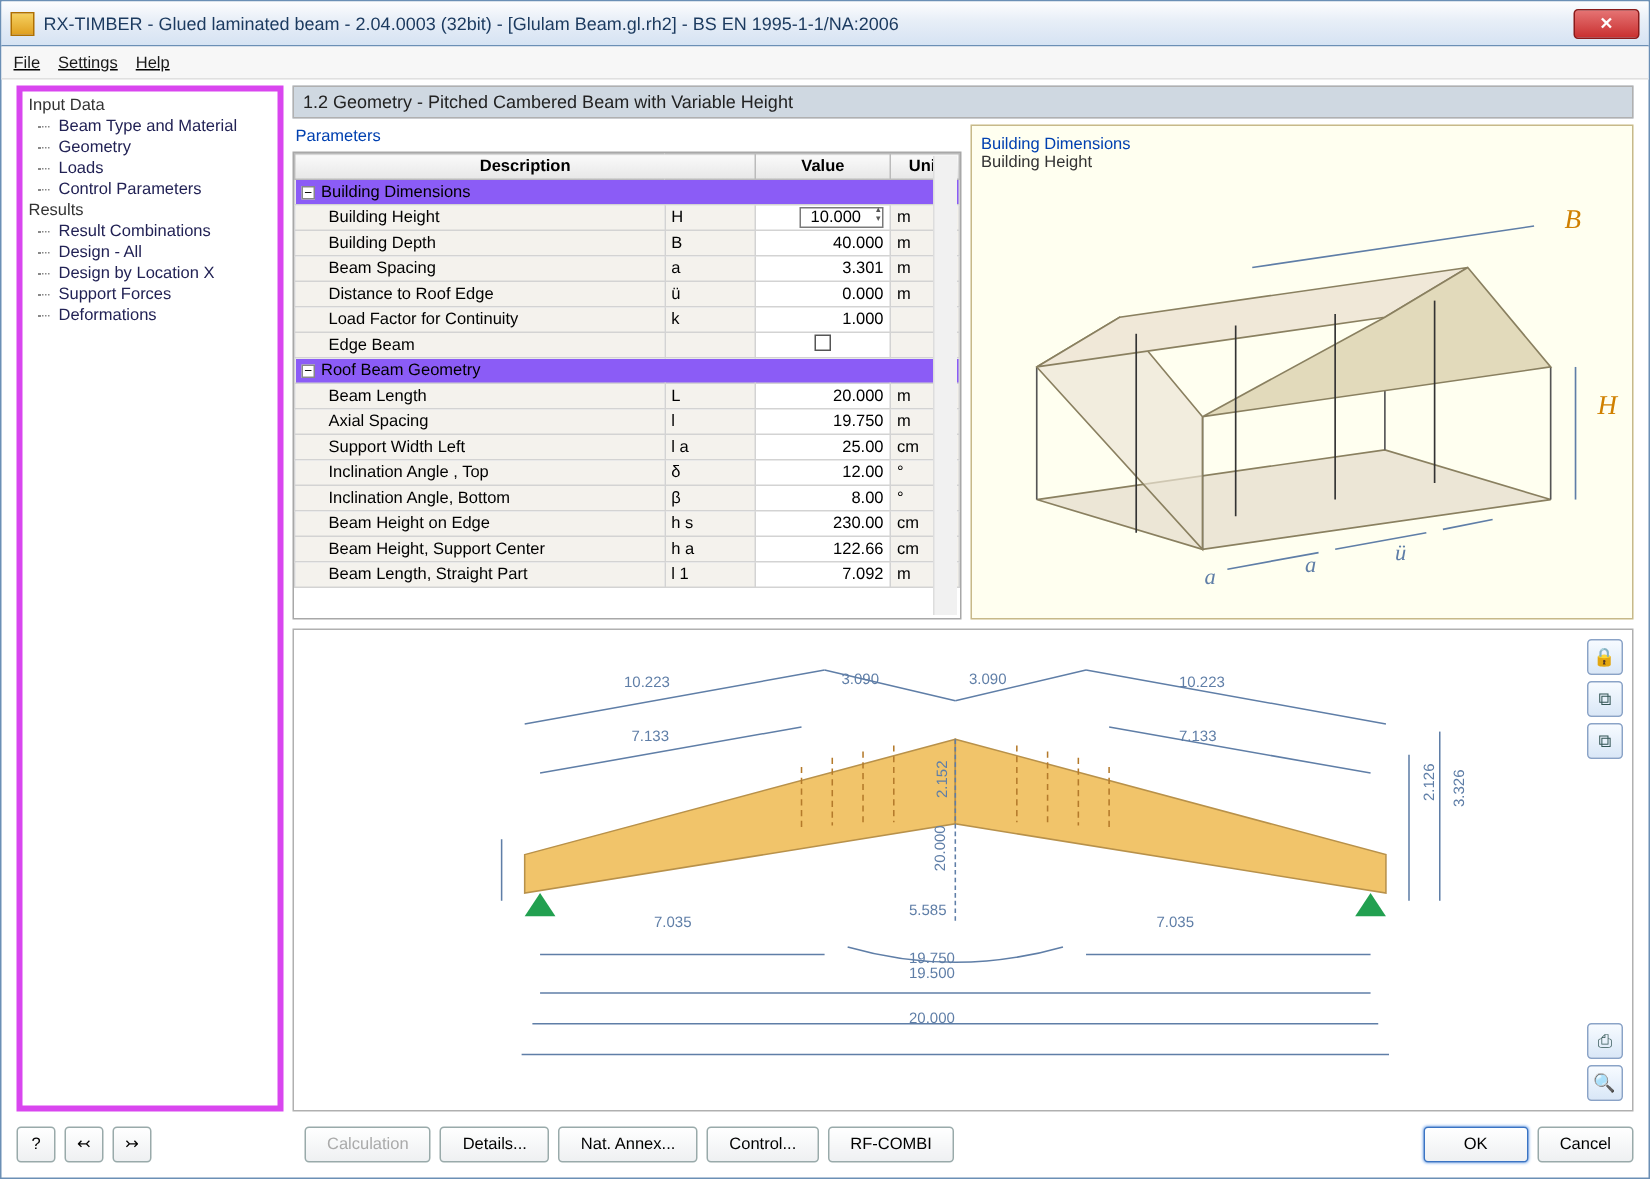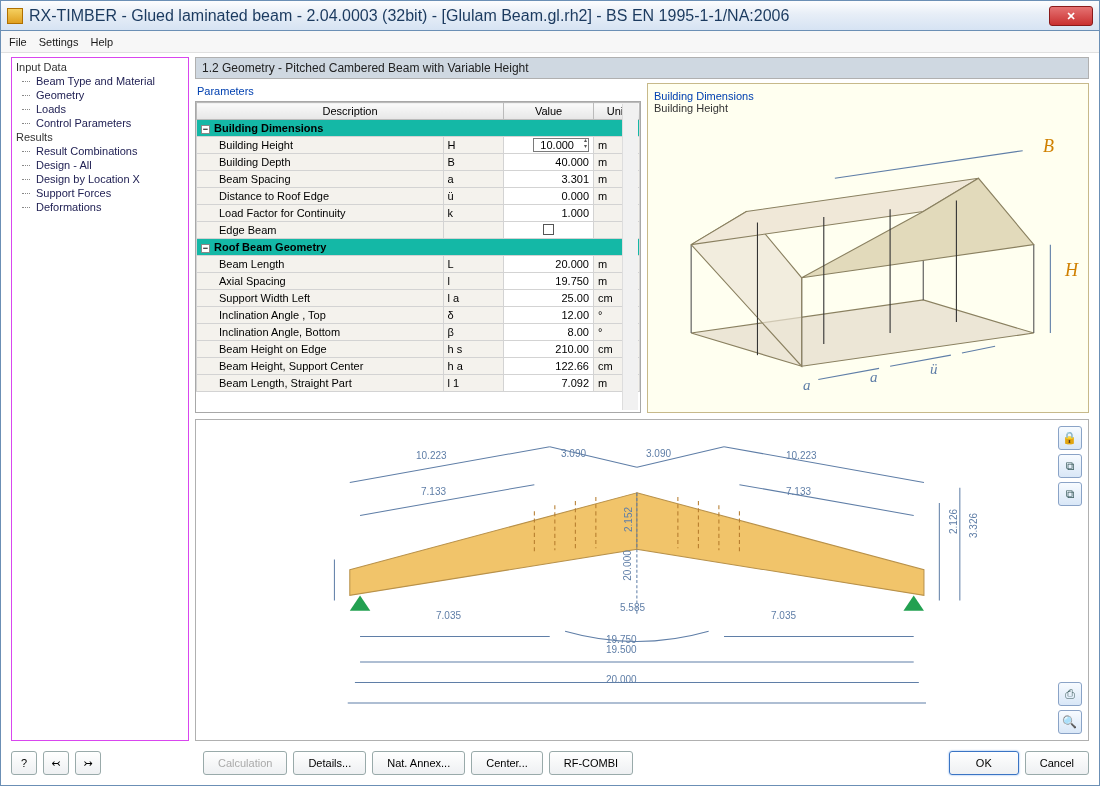--- a/index.html
+++ b/index.html
@@ -1,41 +1,41 @@
 <!DOCTYPE html>
 <html><head>
 <meta charset="utf-8">
 <style>
 * { box-sizing: border-box; margin: 0; padding: 0; }
 body { font-family: "Segoe UI", Tahoma, sans-serif; font-size: 11px; background: #fff; overflow: hidden; }
 .window { width: 1100px; height: 786px; display: flex; flex-direction: column; border: 1px solid #6b8fb5; }
 .titlebar { height: 30px; background: linear-gradient(#fdfdfe,#e7eef7 45%,#d6e3f3); display: flex; align-items: center; padding: 0 6px; border-bottom: 1px solid #6b8fb5; }
 .titlebar .app-icon { width: 16px; height: 16px; background: linear-gradient(#f5d060,#e0a020); border: 1px solid #b07000; margin-right: 6px; }
-.titlebar .title { flex: 1; color: #1b3a5f; font-size: 16px; }
+.titlebar .title { flex: 1; color: #1b3a5f; font-size: 12px; }
 .titlebar .close { width: 44px; height: 20px; background: linear-gradient(#e57373,#c93030); border: 1px solid #8a1a1a; border-radius: 3px; color: #fff; text-align: center; line-height: 18px; font-weight: bold; cursor: pointer; }
-.menubar { height: 22px; display: flex; align-items: center; padding: 0 8px; gap: 12px; background: #f7f7f7; border-bottom: 1px solid #e0e0e0; }
+.menubar { height: 22px; display: flex; align-items: center; padding: 0 8px; gap: 12px; background: #f7f7f7; border-bottom: 1px solid #e0e0e0; text-decoration: underline; }
 .menubar span { color: #1a1a1a; cursor: default; }
 .client { flex: 1; display: flex; padding: 4px 10px 0 10px; gap: 6px; }
-.navtree { width: 178px; border: 1px solid #d946ef; background: #fff; padding: 2px 4px; overflow: auto; }
+.navtree { width: 178px; border: 4px solid #d946ef; background: #fff; padding: 2px 4px; overflow: auto; }
 .navtree .hdr { color: #333; padding: 1px 0; }
 .navtree .item { padding: 1px 0 1px 20px; color: #225; position: relative; cursor: default; }
 .navtree .item::before { content: ""; position: absolute; left: 6px; top: 50%; width: 8px; height: 0; border-top: 1px dotted #888; }
 .right { flex: 1; display: flex; flex-direction: column; }
 .section-title { background: #cfd8e1; border: 1px solid #b0b0b0; padding: 3px 6px; color: #222; font-size: 12px; }
 .params-row { display: flex; gap: 6px; margin-top: 4px; }
 .params-left { width: 446px; display: flex; flex-direction: column; }
 .params-right { flex: 1; border: 1px solid #c7b98a; background: #fffff0; padding: 6px; position: relative; }
 .panel-label { color: #0040b0; padding: 2px 0 4px 2px; }
 .grid { border: 1px solid #a8a8a8; background: #fff; height: 312px; overflow-y: auto; position: relative; }
 .grid table { width: 100%; border-collapse: collapse; table-layout: fixed; }
-.grid th { background: linear-gradient(#fafafa,#e7e7e7); border: 1px solid #bbb; font-weight: normal; padding: 2px 4px; }
+.grid th { background: linear-gradient(#fafafa,#e7e7e7); border: 1px solid #bbb; font-weight: bold; padding: 2px 4px; }
 .grid td { border: 1px solid #d3d3d3; padding: 1px 4px; background: #f4f2ed; height: 17px; white-space: nowrap; overflow: hidden; }
 .grid td.val { text-align: right; background: #fff; }
 .grid td.unit { background: #f4f2ed; }
-.grid tr.grp td { background: #14b8a6; font-weight: bold; }
+.grid tr.grp td { background: #8b5cf6; font-weight: normal; }
 .grid .expander { display: inline-block; width: 9px; height: 9px; border: 1px solid #888; text-align: center; line-height: 7px; font-size: 9px; margin-right: 4px; background: #fff; }
 .grid .desc { padding-left: 22px; }
 .grid .sym { background: #f4f2ed; }
 .spin { display: inline-block; border: 1px solid #7a7a7a; background: #fff; padding: 0 14px 0 4px; position: relative; min-width: 56px; text-align: right; }
 .spin::after { content: "▴\A▾"; white-space: pre; position: absolute; right: 1px; top: -2px; font-size: 6px; line-height: 6px; color: #555; }
 .chk { display: inline-block; width: 11px; height: 11px; border: 1px solid #555; background: #fff; }
 .scroll-hint { position: absolute; right: 2px; top: 2px; bottom: 2px; width: 16px; background: #f1f1f1; border-left: 1px solid #ddd; }
 .diagram-3d { position: absolute; left: 10px; top: 28px; right: 10px; bottom: 10px; }
 .beam-view { margin-top: 6px; border: 1px solid #b0b0b0; flex: 1; background: #fff; position: relative; }
 .side-icons { position: absolute; right: 6px; top: 6px; display: flex; flex-direction: column; gap: 4px; }
@@ -172,21 +172,21 @@
                   </tr>
               <tr>
                     <td class="desc">Inclination Angle, Bottom</td>
                     <td class="sym">β</td>
                     <td class="val">8.00</td>
                     <td class="unit">°</td>
                   </tr>
               <tr>
                     <td class="desc">Beam Height on Edge</td>
                     <td class="sym">h s</td>
-                    <td class="val">210.00</td>
+                    <td class="val">230.00</td>
                     <td class="unit">cm</td>
                   </tr>
               <tr>
                     <td class="desc">Beam Height, Support Center</td>
                     <td class="sym">h a</td>
                     <td class="val">122.66</td>
                     <td class="unit">cm</td>
                   </tr>
               <tr>
                     <td class="desc">Beam Length, Straight Part</td>
@@ -276,21 +276,21 @@
         <span class="dim-label" style="left:220px;top:30px">10.223</span>
         <span class="dim-label" style="left:365px;top:28px">3.090</span>
         <span class="dim-label" style="left:450px;top:28px">3.090</span>
         <span class="dim-label" style="left:590px;top:30px">10.223</span>
         <span class="dim-label" style="left:225px;top:66px">7.133</span>
         <span class="dim-label" style="left:590px;top:66px">7.133</span>
         <span class="dim-label" style="left:420px;top:94px;transform:rotate(-90deg)">2.152</span>
         <span class="dim-label" style="right:122px;top:96px;transform:rotate(-90deg)">2.126</span>
         <span class="dim-label" style="right:102px;top:100px;transform:rotate(-90deg)">3.326</span>
         <span class="dim-label" style="left:416px;top:140px;transform:rotate(-90deg)">20.000</span>
-        <span class="dim-label" style="left:424px;top:182px">5.585</span>
+        <span class="dim-label" style="left:410px;top:182px">5.585</span>
         <span class="dim-label" style="left:240px;top:190px">7.035</span>
         <span class="dim-label" style="left:575px;top:190px">7.035</span>
         <span class="dim-label" style="left:410px;top:214px">19.750</span>
         <span class="dim-label" style="left:410px;top:224px">19.500</span>
         <span class="dim-label" style="left:410px;top:254px">20.000</span>
 
         <div class="side-icons">
           <div class="ico">🔒</div>
           <div class="ico">⧉</div>
           <div class="ico">⧉</div>
@@ -304,19 +304,19 @@
   </div>
 
   <div class="footer">
     <div class="icobtn">?</div>
     <div class="icobtn">↢</div>
     <div class="icobtn">↣</div>
     <div style="width:90px"></div>
     <button class="btn disabled">Calculation</button>
     <button class="btn">Details...</button>
     <button class="btn">Nat. Annex...</button>
-    <button class="btn">Center...</button>
+    <button class="btn">Control...</button>
     <button class="btn">RF-COMBI</button>
     <div class="spacer"></div>
     <button class="btn ok">OK</button>
     <button class="btn">Cancel</button>
   </div>
 </div>
 
 </body></html>

